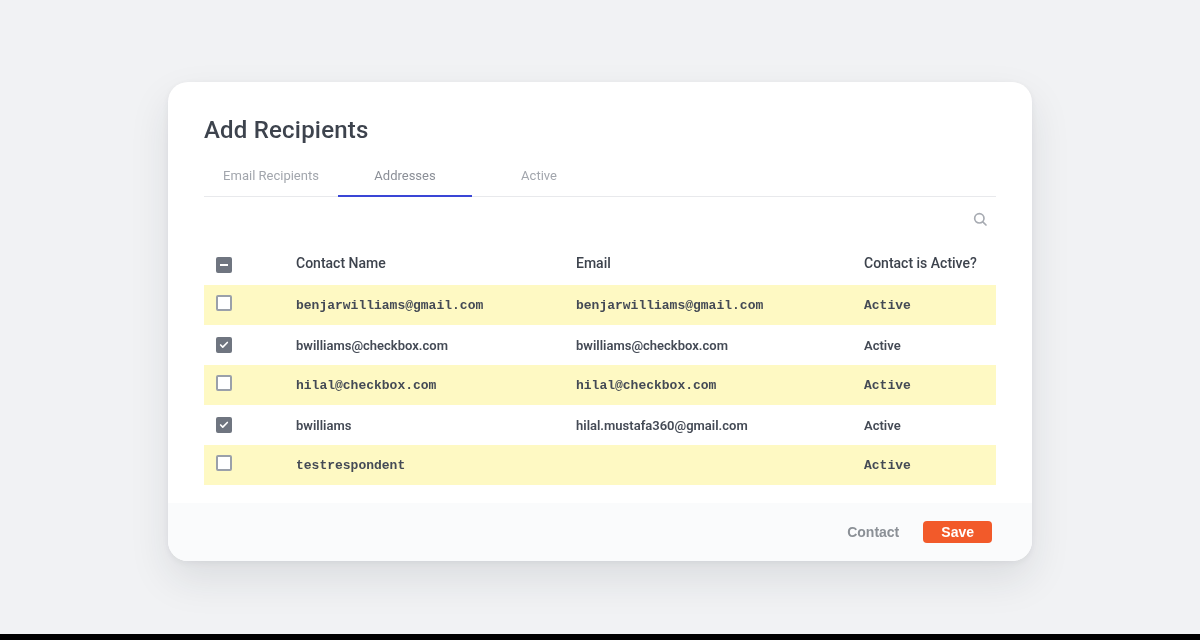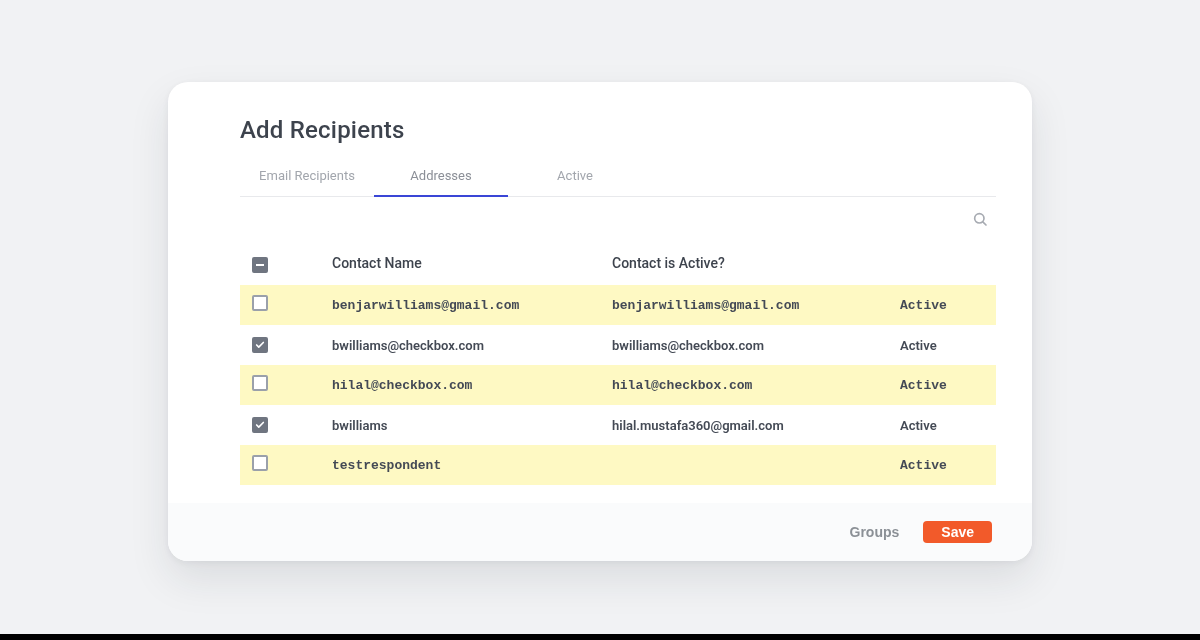--- a/index.html
+++ b/index.html
@@ -19,21 +19,21 @@
   .modal {
     position: absolute;
     left: 168px;
     top: 82px;
     width: 864px;
     background: #ffffff;
     border-radius: 20px;
     box-shadow: 0 18px 40px rgba(30,35,50,0.10), 0 2px 6px rgba(30,35,50,0.06);
     overflow: hidden;
   }
-  .modal-inner { padding: 34px 36px 0 36px; margin-left: 36px; }
+  .modal-inner { padding: 34px 36px 0 36px; }
   .title {
     font-size: 24px;
     font-weight: 500;
     color: #3d434d;
     letter-spacing: 0.2px;
   }
   .tabs {
     display: flex;
     margin-top: 14px;
     border-bottom: 1px solid #e8e9ec;
@@ -174,20 +174,21 @@
           </svg>
         </span>
       </div>
 
       <div class="table">
         <div class="thead">
           <div>
             <span class="checkbox indeterminate"></span>
           </div>
           <div class="cell">Contact Name</div>
+          <div class="cell">Email</div>
           <div class="cell">Contact is Active?</div>
         </div>
 
         <div id="tbody">
             <div class="trow striped">
               <div><span class="checkbox"></span></div>
               <div class="cell">benjarwilliams@gmail.com</div>
               <div class="cell">benjarwilliams@gmail.com</div>
               <div class="cell">Active</div>
             </div>
@@ -221,18 +222,18 @@
               <div><span class="checkbox"></span></div>
               <div class="cell">testrespondent</div>
               <div class="cell"></div>
               <div class="cell">Active</div>
             </div>
           </div>
       </div>
     </div>
 
     <div class="footer">
-      <button class="btn-cancel">Groups</button>
+      <button class="btn-cancel">Contact</button>
       <button class="btn-save">Save</button>
     </div>
   </div>
 </div>
 <div class="bottom-edge"></div>
 
 </body></html>

